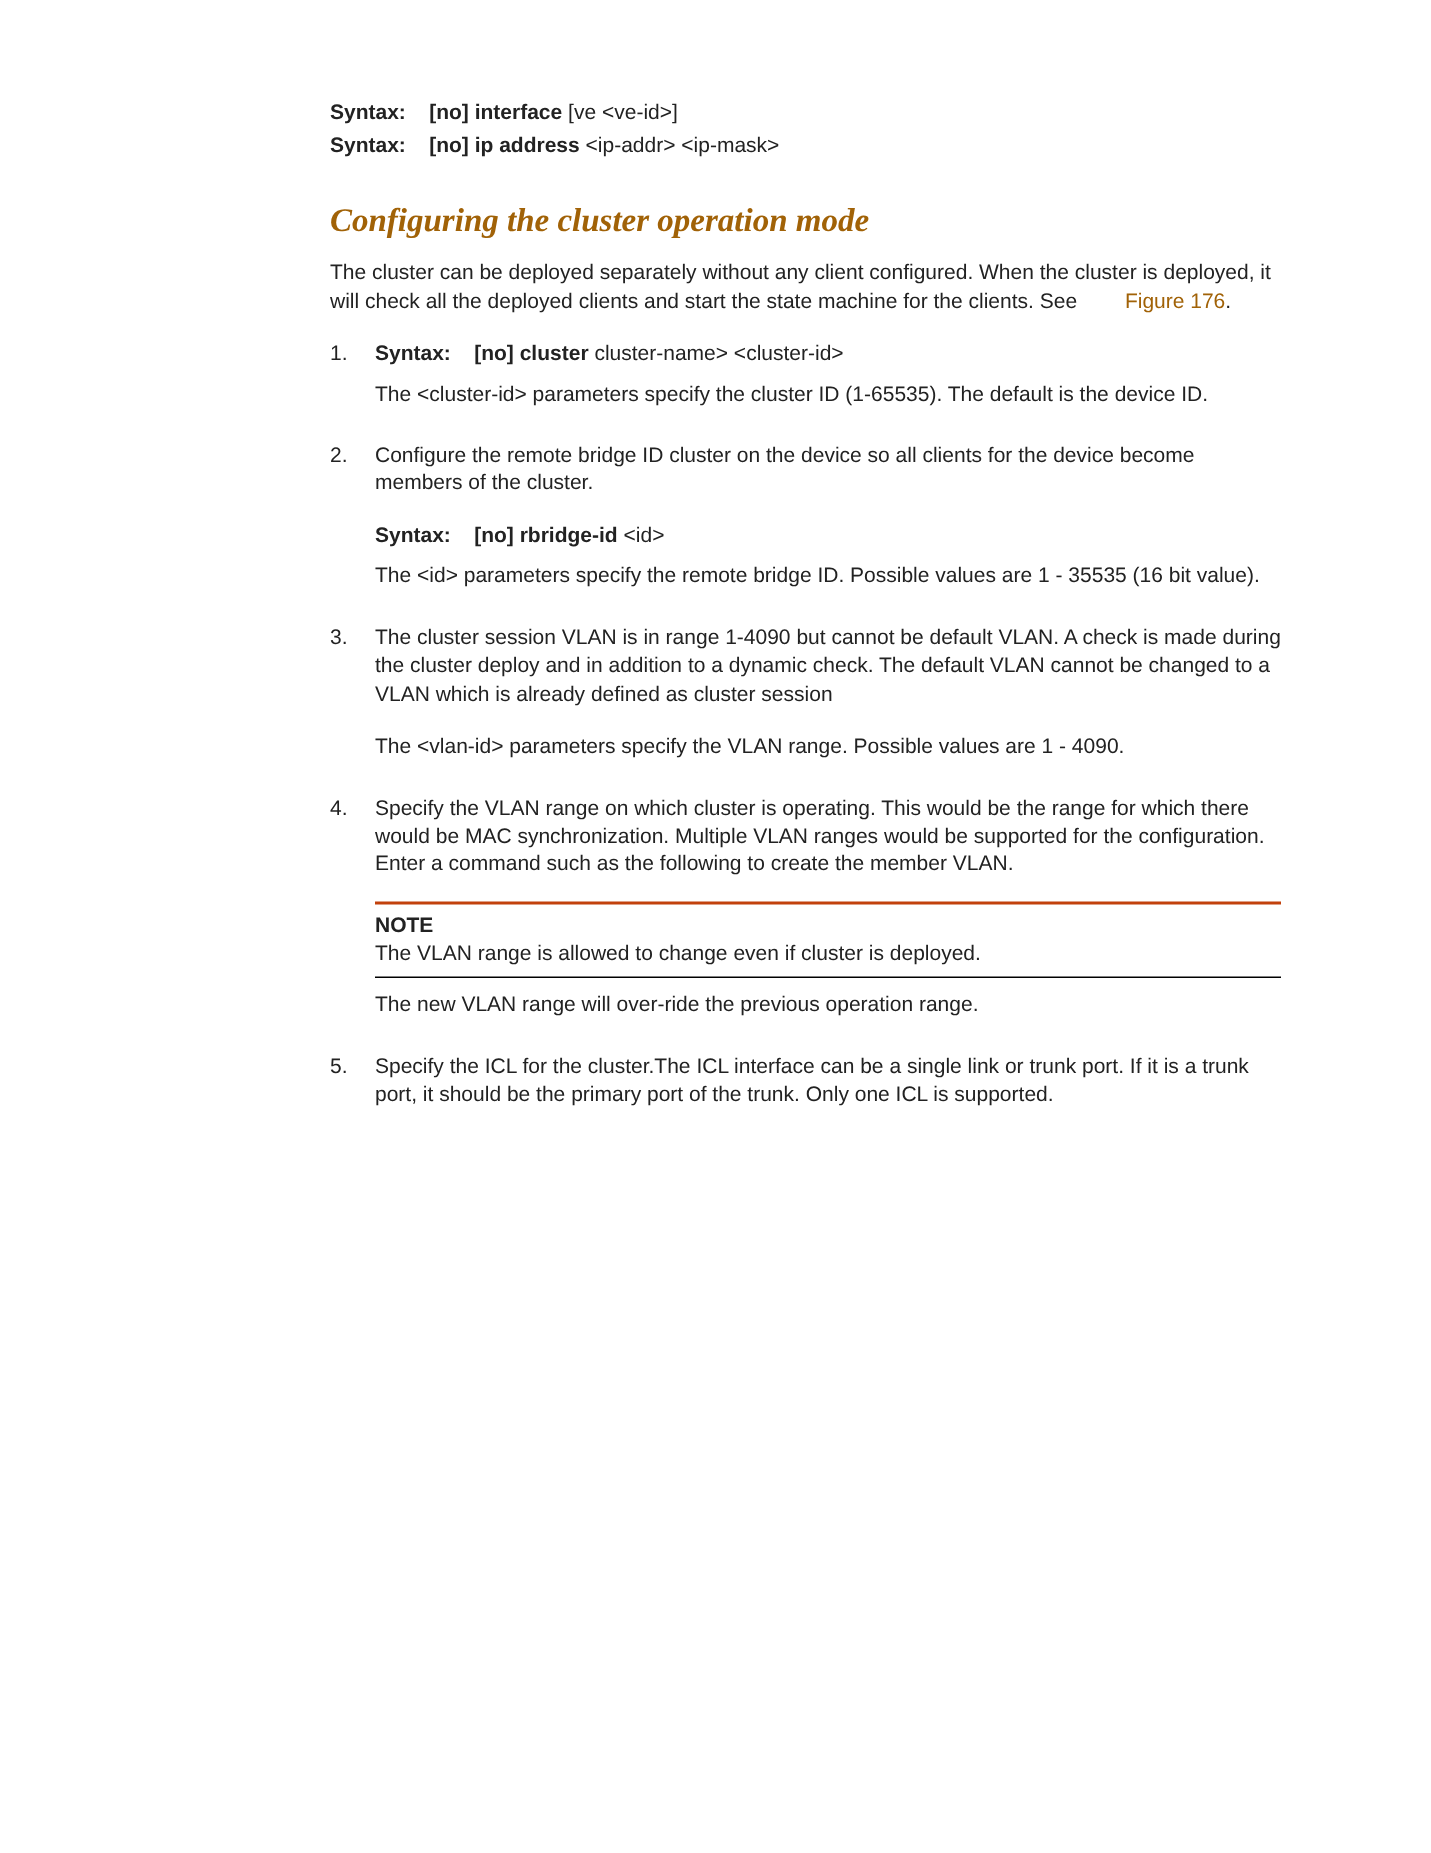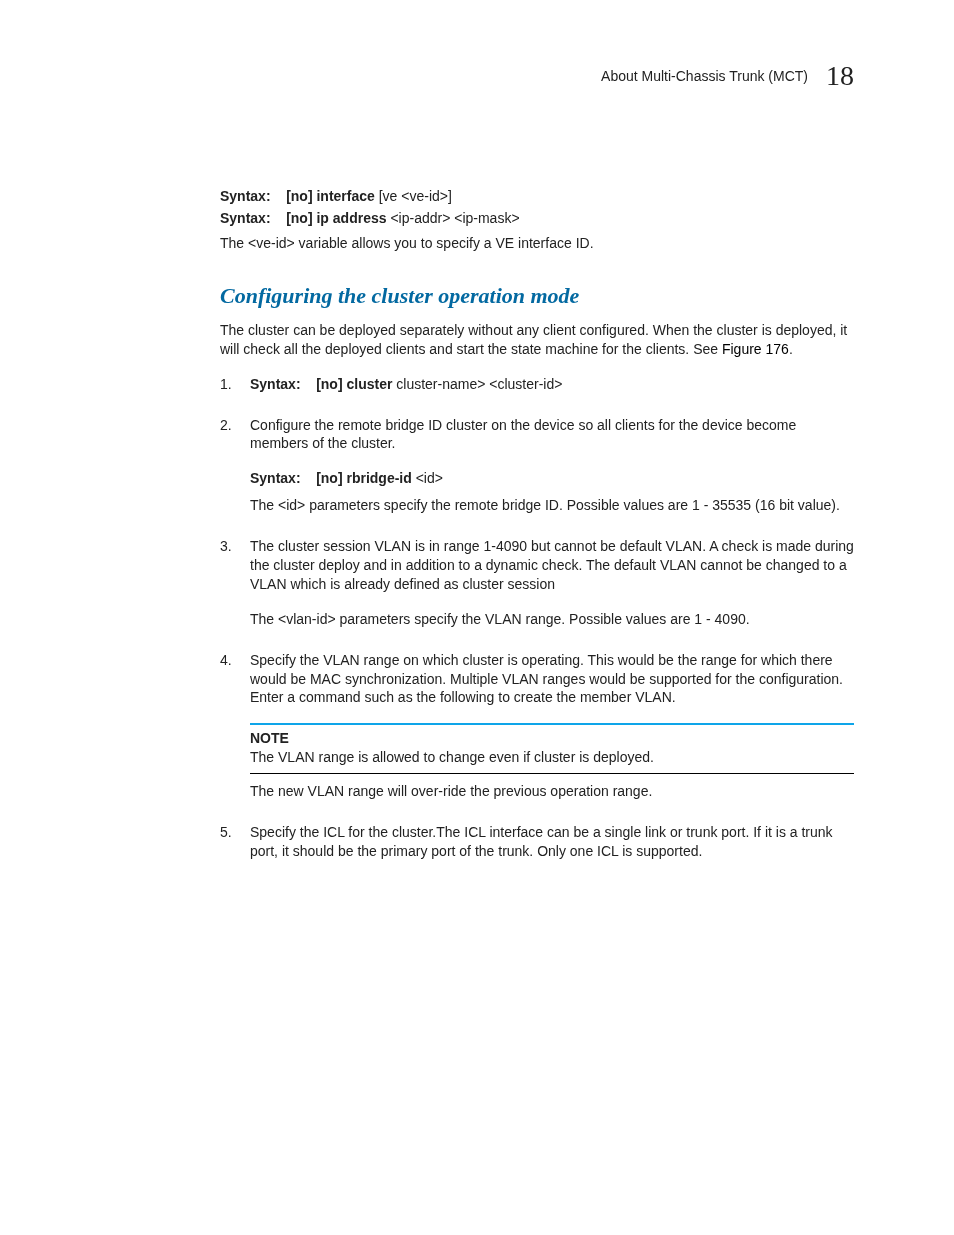--- a/index.html
+++ b/index.html
@@ -51,24 +51,25 @@
   p {
     margin: 8px 0 14px 0;
     line-height: 1.35;
   }
   h2.section-title {
     font-family: "Times New Roman", Times, serif;
     font-style: italic;
     font-weight: bold;
     font-size: 22px;
     margin: 30px 0 12px 0;
-    color: #0369a1;
+    color: #a16207;
   }
   .link {
-    color: #000000;
+    color: #a16207;
+    margin-left: 28px;
   }
   ol.steps {
     padding-left: 0;
     margin: 10px 0;
     list-style: none;
     counter-reset: step;
   }
   ol.steps > li {
     counter-increment: step;
     margin-bottom: 22px;
@@ -79,79 +80,73 @@
   ol.steps > li::before {
     content: counter(step) ".";
     position: absolute;
     left: 0;
     top: 0;
   }
   .sub {
     margin-top: 16px;
   }
   .note-rule {
-    border-top: 2px solid #0ea5e9;
+    border-top: 2px solid #c2410c;
     margin-top: 6px;
     padding-top: 4px;
   }
   .note-title {
     font-weight: bold;
     font-family: Arial, sans-serif;
     font-size: 14px;
   }
   .note-bottom-rule {
     border-top: 1px solid #000;
     margin-top: 6px;
   }
 </style>
 </head>
 <body>
 
 <div class="page">
-  <div class="header">
-    <span class="header-text">About Multi-Chassis Trunk (MCT)</span>
-    <span class="chapter-number">18</span>
-  </div>
 
   <div class="content">
 
     <div class="syntax-line">
       <span class="syntax-label">Syntax:</span>
       <span>&nbsp;&nbsp;</span>
       <span class="bold">[no] interface</span>
       <span> [ve </span><span class="italic">&lt;ve-id&gt;</span><span>]</span>
     </div>
 
     <div class="syntax-line">
       <span class="syntax-label">Syntax:</span>
       <span>&nbsp;&nbsp;</span>
       <span class="bold">[no] ip address</span>
       <span class="italic"> &lt;ip-addr&gt; &lt;ip-mask&gt;</span>
     </div>
 
-    <p>
-      <span>The </span><span class="italic">&lt;ve-id&gt;</span><span> variable allows you to specify a VE interface ID.</span>
-    </p>
 
     <h2 class="section-title">Configuring the cluster operation mode</h2>
 
     <p>
       <span>The cluster can be deployed separately without any client configured. When the cluster is deployed, it will check all the deployed clients and start the state machine for the clients. See </span><span class="link">Figure 176</span><span>.</span>
     </p>
 
     <ol class="steps">
 
       <li>
         <div class="sub">
           <div class="syntax-line">
             <span class="syntax-label">Syntax:</span>
             <span>&nbsp;&nbsp;</span>
             <span class="bold">[no] cluster</span>
             <span>    cluster-name&gt; &lt;cluster-id&gt;</span>
           </div>
+          <p>The &lt;cluster-id&gt; parameters specify the cluster ID (1-65535). The default is the device ID.</p>
         </div>
       </li>
 
       <li>
         <div>Configure the remote bridge ID cluster on the device so all clients for the device become members of the cluster.</div>
         <div class="sub">
           <div class="syntax-line">
             <span class="syntax-label">Syntax:</span>
             <span>&nbsp;&nbsp;</span>
             <span class="bold">[no] rbridge-id</span>

